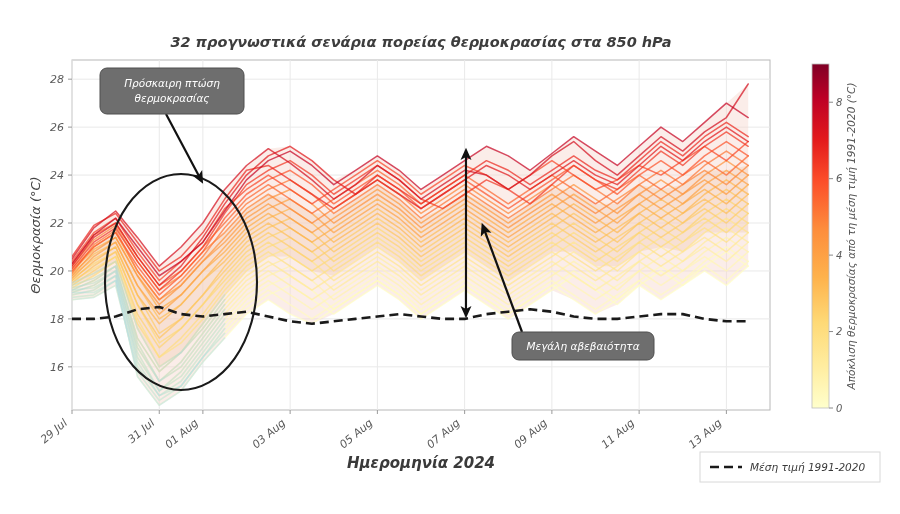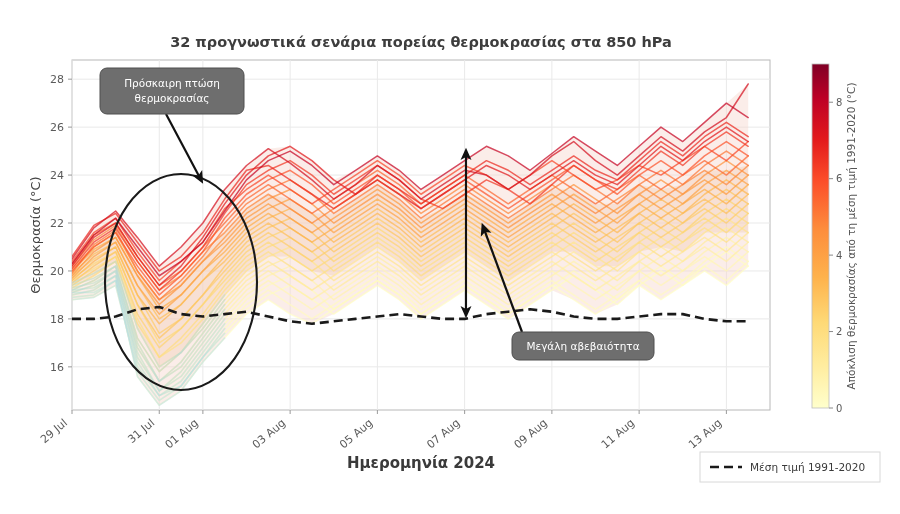--- a/index.html
+++ b/index.html
@@ -13,20 +13,21 @@
     font-family: "DejaVu Sans", "Liberation Sans", sans-serif;
     overflow: hidden;
     position: relative;
   }
   #figure {
     position: absolute;
     left: 0; top: 0;
     width: 900px;
     height: 514px;
     background: #86efac;
+    font-style: italic;
   }
   svg { display: block; }
   .tick-label {
     font-family: "DejaVu Sans", "Liberation Sans", sans-serif;
     font-size: 11px;
     fill: #5a5a5a;
   }
   .axis-title {
     font-family: "DejaVu Sans", "Liberation Sans", sans-serif;
     font-size: 13px;

